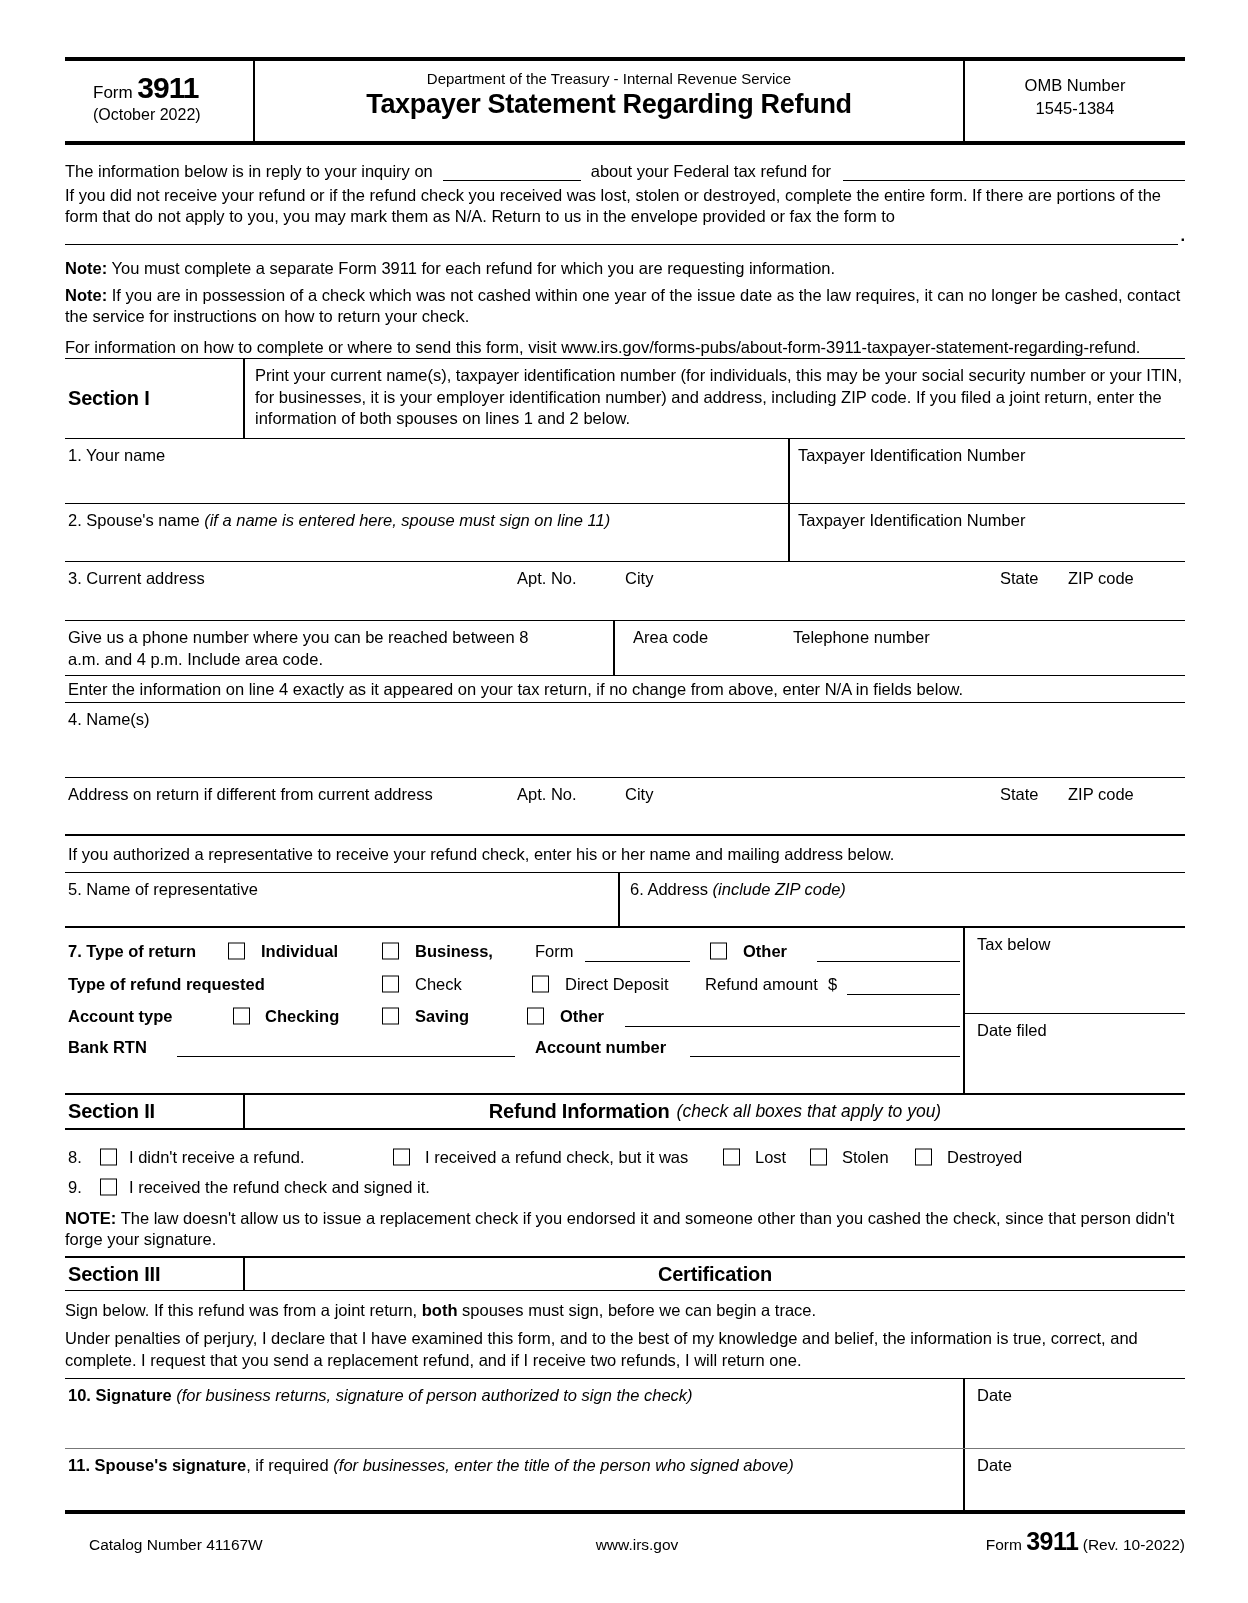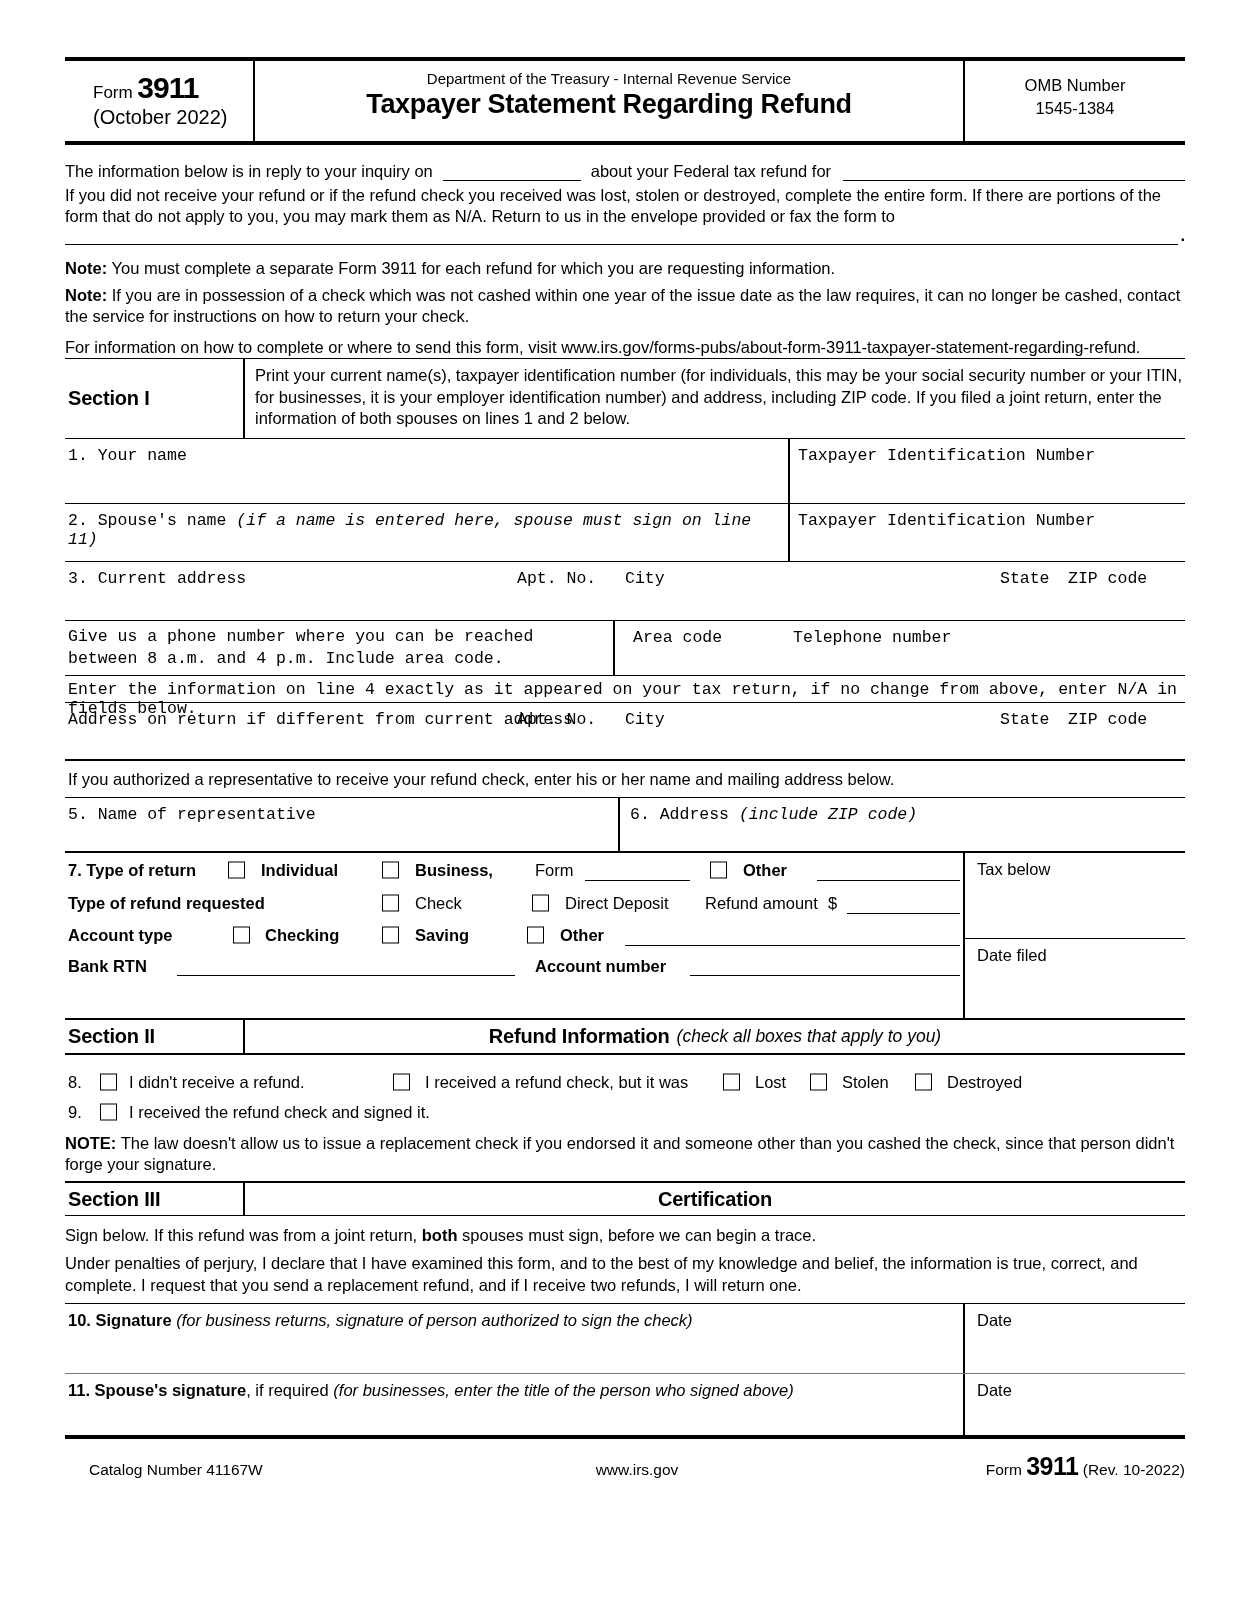--- a/index.html
+++ b/index.html
@@ -9,21 +9,21 @@
     color:#000; font-family:"Liberation Sans","DejaVu Sans",sans-serif;
     font-size:16.5px; overflow:hidden;
   }
   .content { position:absolute; left:65px; top:0; width:1120px; }
 
   
   .header-box { margin-top:57px; display:flex; border-top:4px solid #000; border-bottom:4px solid #000; height:88px; }
   .hb-left { width:190px; border-right:2px solid #000; padding:10px 6px 4px 28px; }
   .hb-left .form-word { font-size:17px; }
   .hb-left .form-num { font-size:30px; font-weight:bold; letter-spacing:-1px; }
-  .hb-left .form-date { font-size:20px; margin-top:1px; }
+  .hb-left .form-date { font-size:16px; margin-top:1px; }
   .hb-mid { flex:1; border-right:2px solid #000; text-align:center; padding-top:9px; }
   .hb-mid .dept { font-size:15px; }
   .hb-mid .title { font-size:27px; font-weight:bold; margin-top:2px; letter-spacing:-0.3px; }
   .hb-right { width:220px; text-align:center; padding-top:13px; font-size:16.5px; line-height:23px; }
 
   
   .inquiry { margin-top:12px; height:24px; display:flex; align-items:flex-end; font-weight:normal; white-space:nowrap; }
   .blank { border-bottom:1.6px solid #000; display:inline-block; height:20px; }
   .inquiry .b1 { width:138px; margin:0 10px; }
   .inquiry .b2 { flex:1; margin-left:12px; }
@@ -33,21 +33,21 @@
   .fax-line .dot { font-weight:bold; padding-left:2px; }
 
   .notes { margin-top:13px; }
   .notes p { line-height:21px; }
   .notes .n2 { margin-top:6px; }
   .notes .n3 { margin-top:10px; }
 
   
   .sec { border-top:1.6px solid #000; }
   .row { display:flex; position:relative; }
-  .bt { border-top:1.6px solid #000;font-family:Liberation Mono, monospace; }
+  .bt { border-top:1.6px solid #000; }
   .bt-thick { border-top:2.6px solid #000; }
   .lbl { white-space:nowrap; }
 
   
   .s1-head { height:79px; display:flex; }
   .sec-label-cell { width:180px; border-right:2px solid #000; display:flex; align-items:center; }
   .sec-label { font-size:20px; font-weight:bold; padding-left:3px; letter-spacing:-0.2px; }
   .s1-desc { flex:1; padding:6px 2px 0 10px; line-height:21.5px; }
 
   
@@ -66,21 +66,21 @@
   .band4 { height:27px; padding:4px 0 0 3px; }
   .r-name4 { height:75px; padding:7px 0 0 3px; }
   .r-addr-return { height:57px; }
   .band-rep { height:38px; padding:9px 0 0 3px; }
   .r-rep { height:54px; }
   .rep-l { width:555px; border-right:2px solid #000; padding:7px 0 0 3px; }
   .rep-r { flex:1; padding:7px 0 0 10px; }
 
   
   .r7 { height:167px; }
-  .r7-left { width:900px; border-right:2px solid #000; }
+  .r7-left { width:900px; border-right:2px solid #000; padding-top:6px; }
   .r7-right { flex:1; }
   .r7-line { position:relative; }
   .la { height:33px; } .lb { height:33px; } .lc { height:33px; } .ld { height:32px; } .le { height:30px; }
   .ab { position:absolute; top:50%; transform:translateY(-50%); white-space:nowrap; }
   .ab-blank { position:absolute; bottom:5px; border-bottom:1.6px solid #000; height:2px; }
   .cb { position:absolute; top:50%; transform:translateY(-50%); width:17px; height:17px; border:1.7px solid #000; background:#fff; }
   .tp-cell { height:85px; padding:7px 0 0 12px; }
   .df-cell { height:80px; border-top:1.6px solid #000; padding:7px 0 0 12px; }
 
   
@@ -194,20 +194,23 @@
     <div class="row r-phone bt">
       <div class="phone-l">Give us a phone number where you can be reached between 8 a.m. and 4 p.m. Include area code.</div>
       <div class="phone-r">
         <span class="pos lbl" style="left:18px">Area code</span>
         <span class="pos lbl" style="left:178px">Telephone number</span>
       </div>
     </div>
 
     <div class="band4 bt">Enter the information on line 4 exactly as it appeared on your tax return, if no change from above, enter N/A in fields below.</div>
 
+    <div class="r-name4 bt">
+      <span class="lbl">4. Name(s)</span>
+    </div>
 
     <div class="row r-addr-return bt">
       <span class="pos lbl" style="left:3px">Address on return if different from current address</span>
       <span class="pos lbl" style="left:452px">Apt. No.</span>
       <span class="pos lbl" style="left:560px">City</span>
       <span class="pos lbl" style="left:935px">State</span>
       <span class="pos lbl" style="left:1003px">ZIP code</span>
     </div>
 
     <div class="band-rep bt-thick">If you authorized a representative to receive your refund check, enter his or her name and mailing address below.</div>

